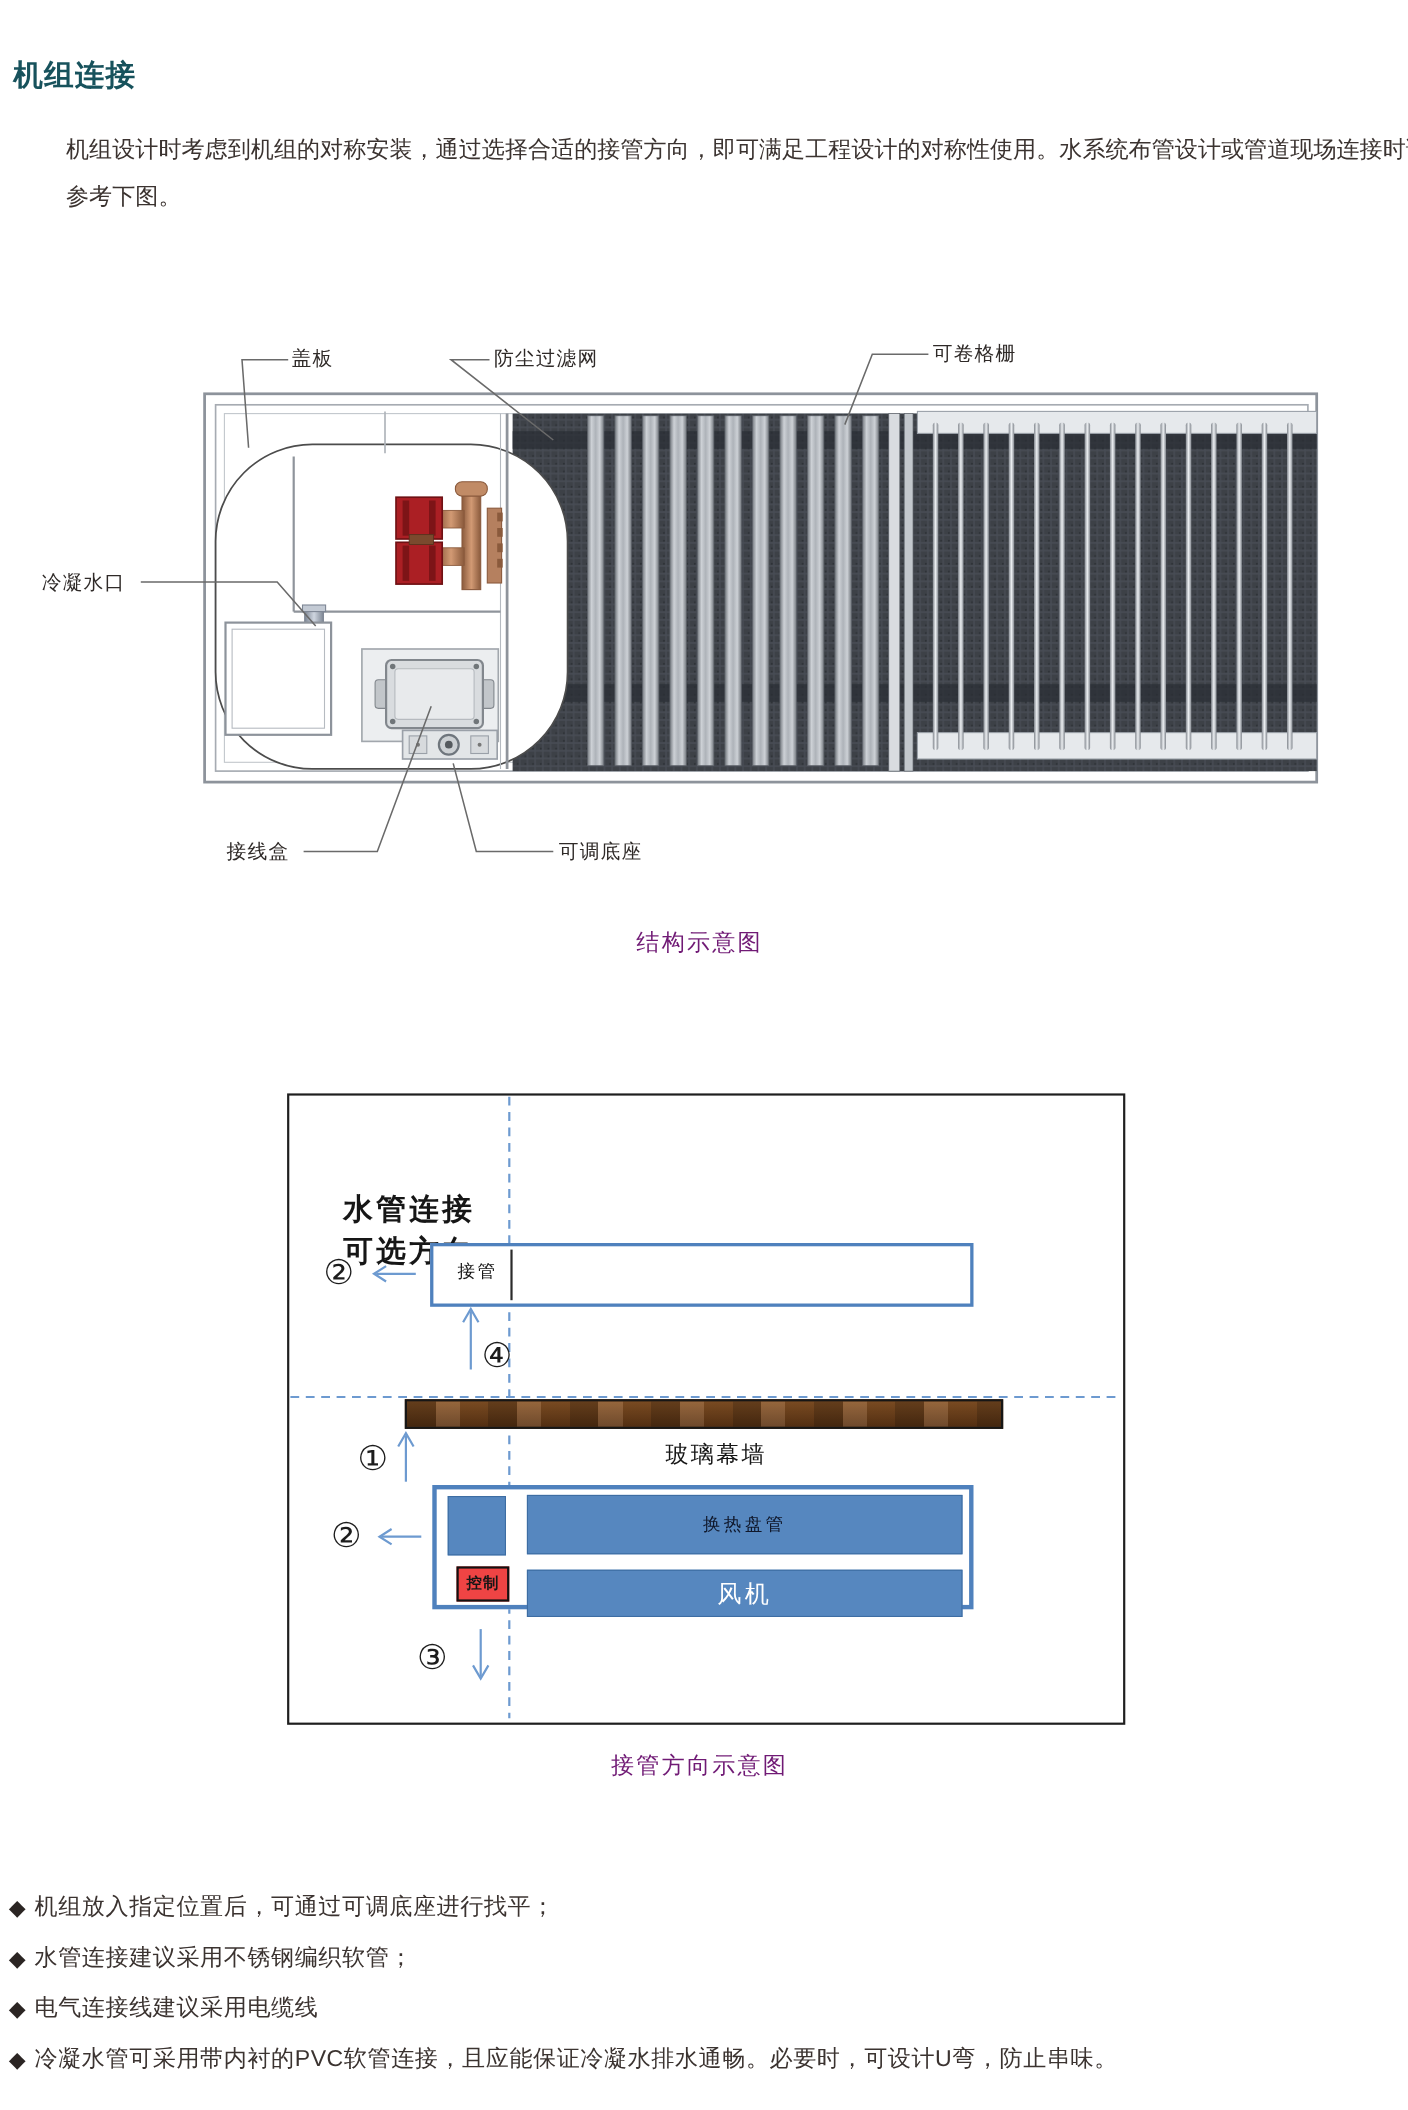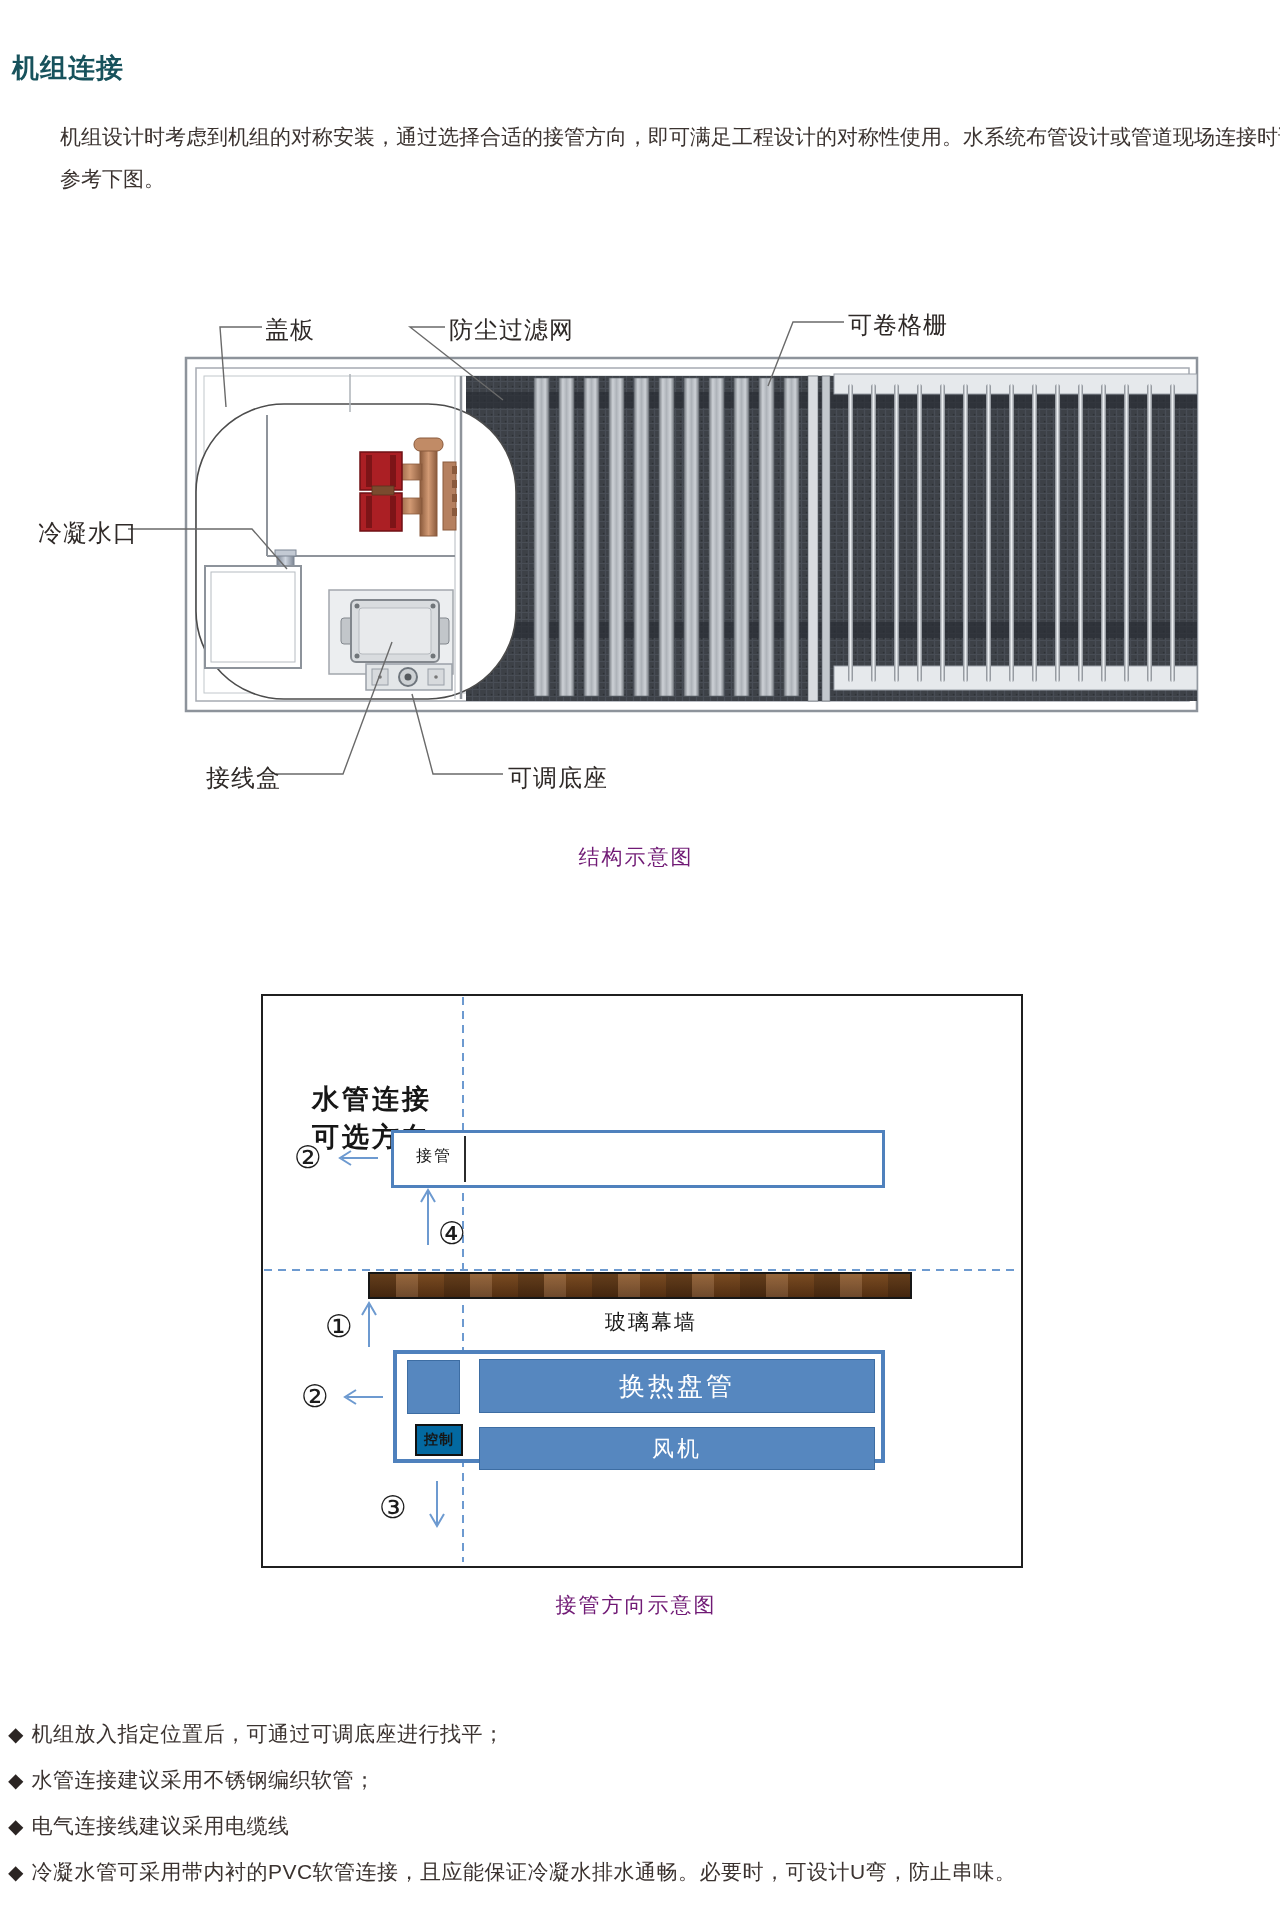--- a/index.html
+++ b/index.html
@@ -1,38 +1,38 @@
 <!DOCTYPE html>
 <html><head>
 <meta charset="utf-8">
 <style>
   html,body{margin:0;padding:0;background:#ffffff;}
   body{width:1280px;height:1918px;position:relative;font-family:"Liberation Sans","DejaVu Sans",sans-serif;color:#342e2b;overflow:hidden;}
   .abs{position:absolute;}
   .page-title{left:12px;top:50px;font-size:27px;font-weight:bold;color:#17525c;letter-spacing:1px;}
   .intro{left:12px;top:116px;width:1258px;font-size:21px;line-height:42px;color:#3b3330;margin-left:48px;}
-  .dlabel{font-size:24px;font-weight:500;color:#2f2a28;letter-spacing:1px;white-space:nowrap;}
+  .dlabel{font-size:18px;font-weight:500;color:#2f2a28;letter-spacing:1px;white-space:nowrap;}
   .caption{left:0;width:1272px;text-align:center;font-size:21px;font-weight:500;color:#701a75;letter-spacing:2px;}
   
   .d2-box{left:261px;top:994px;width:758px;height:570px;border:2.5px solid #1f1f1f;background:#fff;}
   .d2-serif{font-family:"Liberation Serif","DejaVu Serif",serif;color:#161616;}
   .d2-title{left:312px;top:1080px;font-size:27px;font-weight:bold;line-height:38px;letter-spacing:3px;}
   .pipe-box{left:391px;top:1130px;width:488px;height:52px;border:3px solid #4f81bd;background:#fff;}
   .pipe-label{left:416px;top:1146px;font-size:16px;letter-spacing:2px;}
   .pipe-cursor{left:464px;top:1136px;width:2px;height:46px;background:#2b2b2b;}
   .brown-bar{left:368px;top:1272px;width:540px;height:23px;border:2px solid #161616;
      background:#7b4a22;
      background-image:repeating-linear-gradient(90deg, rgba(0,0,0,.28) 0 26px, rgba(255,255,255,.10) 26px 48px, rgba(0,0,0,.12) 48px 74px),linear-gradient(#8a5526,#5e3514);}
   .glass-label{left:605px;top:1308px;font-size:21px;letter-spacing:2px;}
   .unit-box{left:393px;top:1350px;width:484px;height:105px;border:4px solid #4f81bd;background:#fff;}
   .blue-sq{left:407px;top:1360px;width:51px;height:52px;background:#5687bf;border:1px solid #3d6da3;}
-  .ctrl-box{left:415px;top:1424px;width:44px;height:28px;border:2px solid #111;background:#0369a1;
+  .ctrl-box{left:415px;top:1424px;width:44px;height:28px;border:2px solid #111;background:#ef4444;
     display:flex;align-items:center;justify-content:center;font-size:14px;font-weight:bold;letter-spacing:1px;}
   .coil-bar{left:479px;top:1359px;width:394px;height:52px;background:#5687bf;border:1px solid #3d6da3;
-    display:flex;align-items:center;justify-content:center;color:#ffffff;font-size:26px;letter-spacing:3px;}
+    display:flex;align-items:center;justify-content:center;color:#0f172a;font-size:16px;letter-spacing:3px;}
   .fan-bar{left:479px;top:1417px;width:394px;height:41px;background:#5687bf;border:1px solid #3d6da3;
     display:flex;align-items:center;justify-content:center;color:#fff;font-size:22px;letter-spacing:3px;margin-top:10px;}
   .cnum{font-family:"DejaVu Sans",sans-serif;font-size:31px;color:#1c1c1c;line-height:31px;}
   
   .note-row{left:8px;width:1260px;display:flex;align-items:flex-start;font-size:21px;color:#3b3330;}
   .note-row .diamond{font-family:"DejaVu Sans",sans-serif;font-size:20px;margin-right:8px;color:#2b2523;line-height:28px;}
   .note-row .ntext{line-height:28px;letter-spacing:0.5px;}
   svg{display:block;}
 </style>
 </head>

